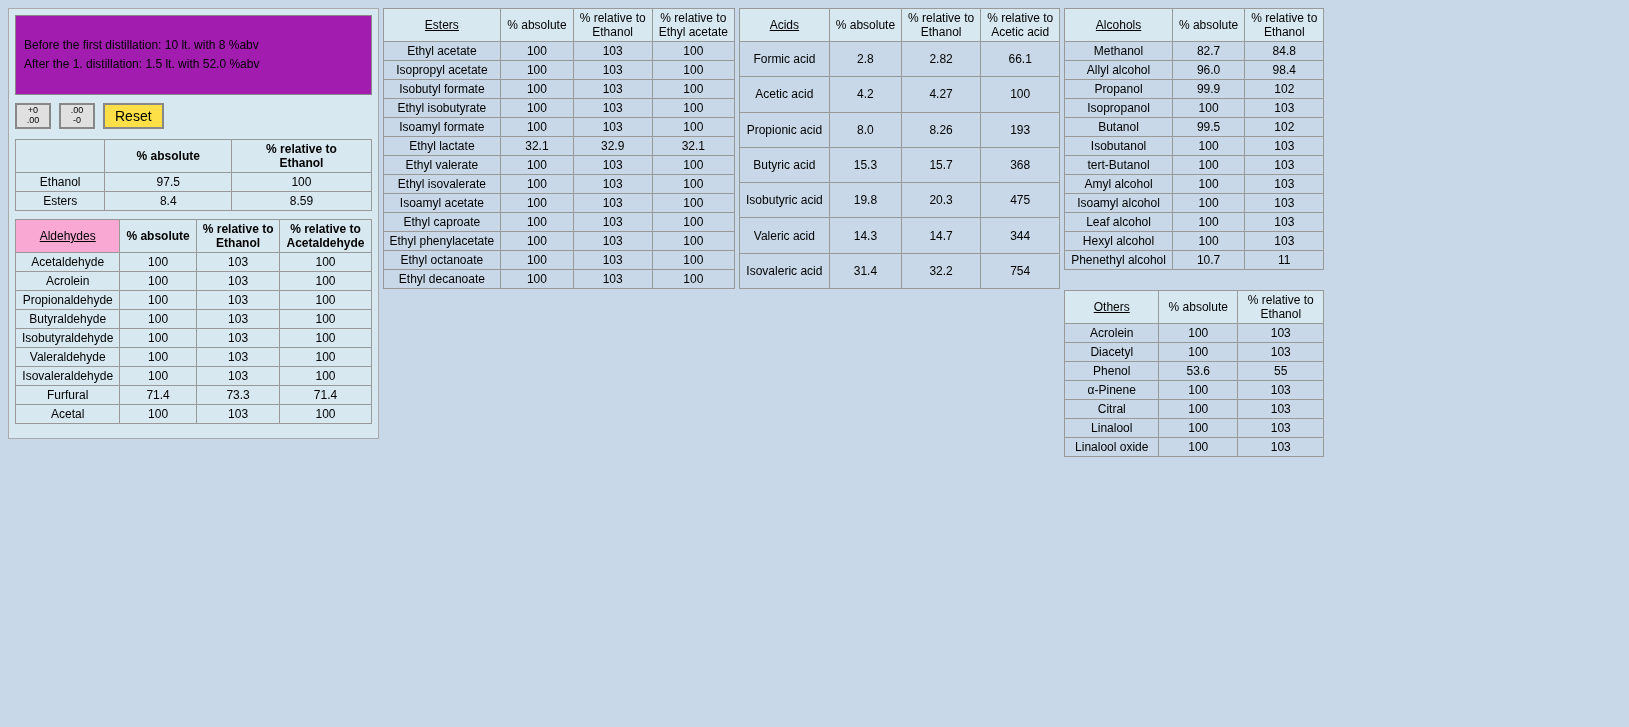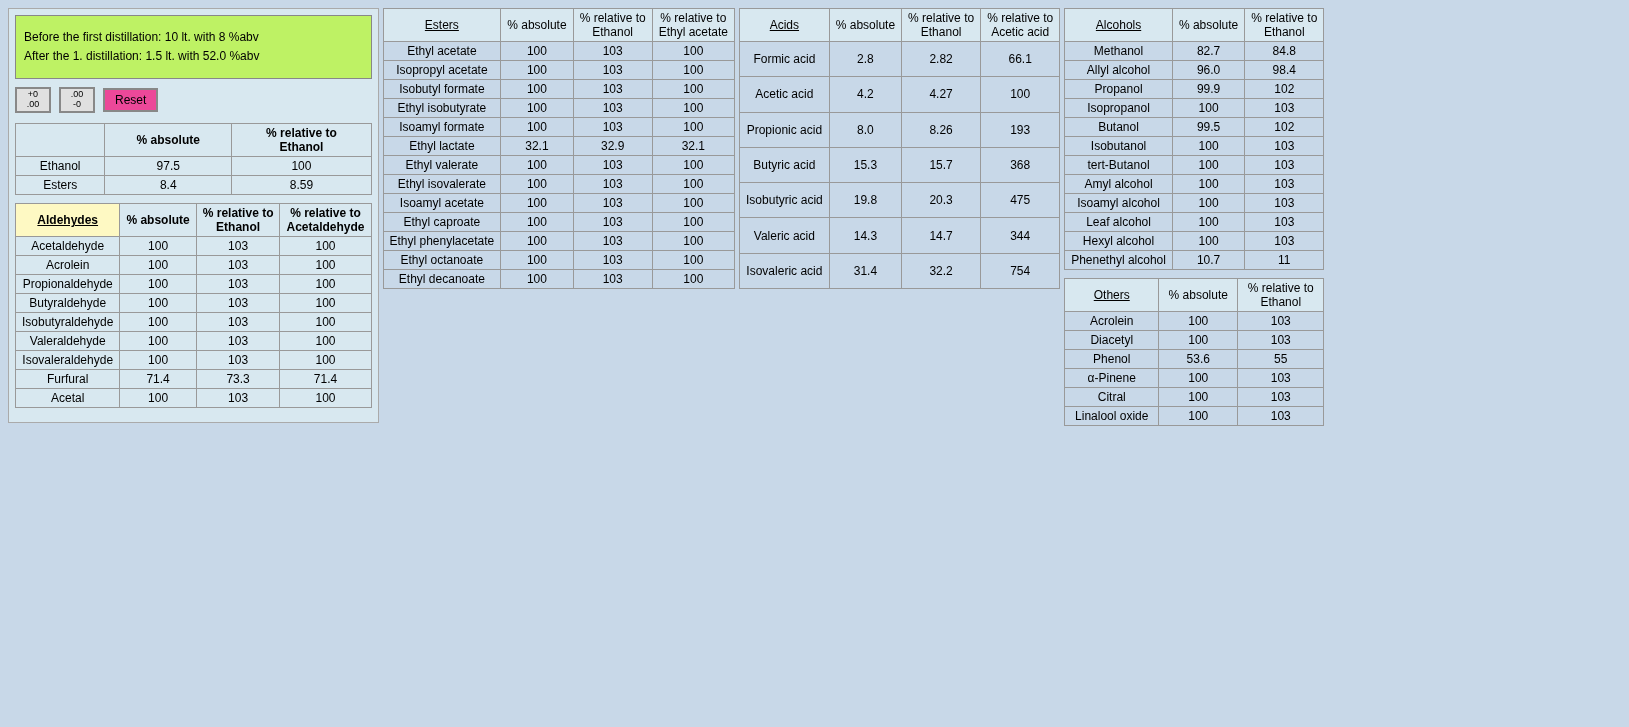--- a/index.html
+++ b/index.html
@@ -16,22 +16,22 @@
     }
     .left-panel {
       background: #d8e8f0;
       border: 1px solid #aaa;
       padding: 6px;
       min-width: 300px;
       flex-shrink: 0;
     }
     .info-box {
       border: 1px solid #888;
-      background: #bef264;
-      padding: 12px 8px;
+      background: #a21caf;
+      padding: 20px 8px;
       margin-bottom: 8px;
       line-height: 1.6;
     }
     .toolbar {
       display: flex;
       align-items: center;
       gap: 8px;
       margin-bottom: 10px;
     }
     .icon-button {
@@ -41,55 +41,55 @@
       padding: 2px;
       font-size: 10px;
       display: inline-flex;
       align-items: center;
       justify-content: center;
       width: 36px;
       height: 26px;
     }
     .reset-button {
       border: 2px solid #888;
-      background: #ec4899;
+      background: #fde047;
       cursor: pointer;
       padding: 3px 10px;
-      font-size: 12px;
+      font-size: 14px;
     }
     table {
       border-collapse: collapse;
       font-size: 12px;
     }
     .left-panel table {
       width: 100%;
       margin-bottom: 8px;
     }
     th, td {
       border: 1px solid #999;
       padding: 2px 6px;
       text-align: center;
     }
     th {
       background: #d8e8f0;
     }
     th.underline-text {
       text-decoration: underline;
-      font-weight: bold;
-      background: #fef9c3;
+      font-weight: normal;
+      background: #f9a8d4;
     }
     .center-panel {
       display: flex;
       flex-direction: row;
       gap: 4px;
     }
     .right-panel {
       display: flex;
       flex-direction: column;
-      gap: 8px;
+      gap: 20px;
       justify-content: center;
     }
     .section-table {
       border-collapse: collapse;
       font-size: 12px;
     }
     .section-table th, .section-table td {
       border: 1px solid #999;
       padding: 2px 6px;
       text-align: center;
@@ -464,20 +464,25 @@
             <td>α-Pinene</td>
             <td>100</td>
             <td>103</td>
           </tr>
           <tr>
             <td>Citral</td>
             <td>100</td>
             <td>103</td>
           </tr>
           <tr>
+            <td>Linalool</td>
+            <td>100</td>
+            <td>103</td>
+          </tr>
+          <tr>
             <td>Linalool oxide</td>
             <td>100</td>
             <td>103</td>
           </tr>
         </tbody>
     </table>
   </div>
 
 </div>
 

